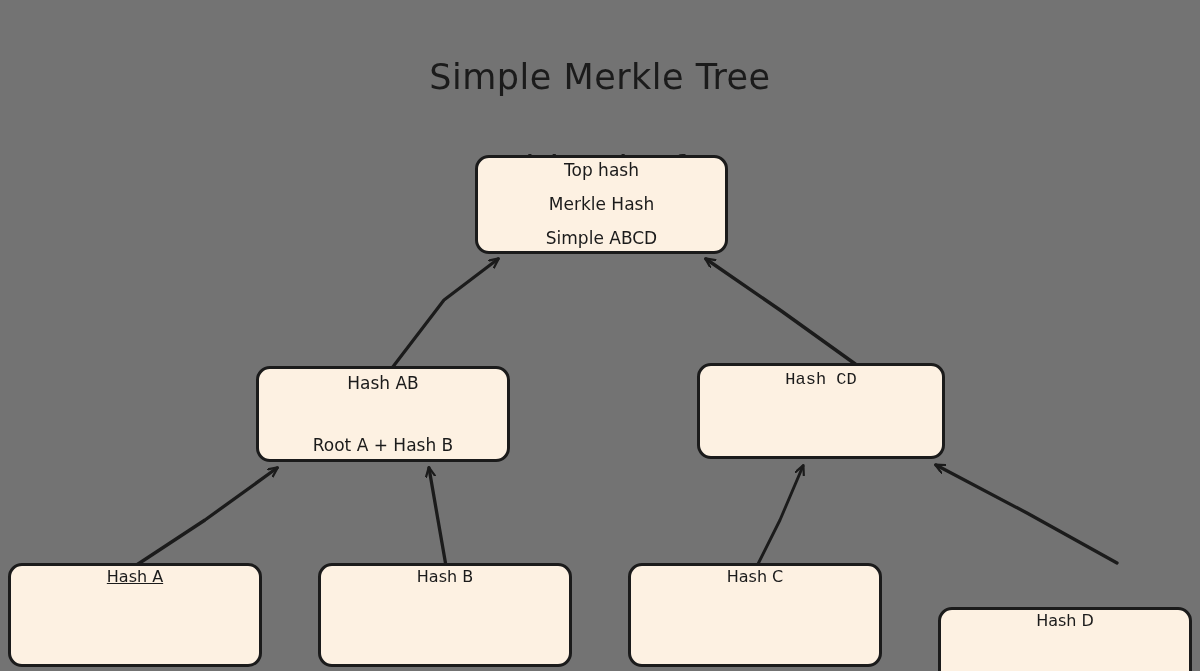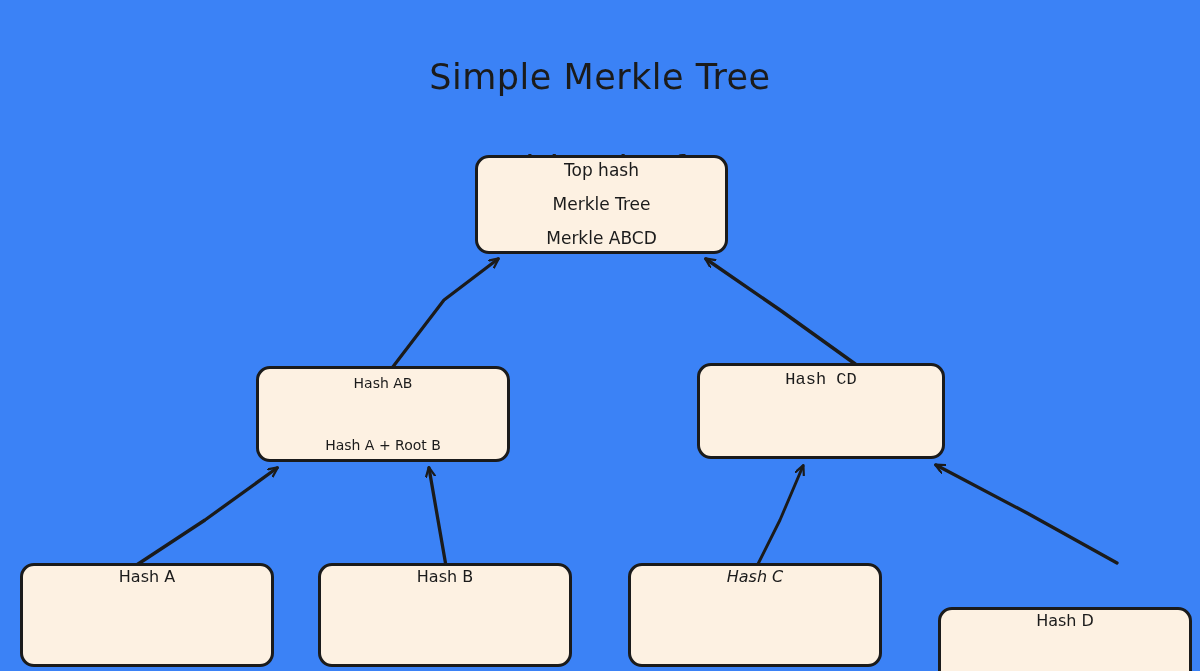--- a/index.html
+++ b/index.html
@@ -7,21 +7,21 @@
     padding: 0;
     background: #ffffff;
   }
   body {
     font-family: "DejaVu Sans", sans-serif;
   }
   #canvas {
     position: relative;
     width: 1200px;
     height: 671px;
-    background: #3b82f6;
+    background: #737373;
     overflow: hidden;
   }
   #edges {
     position: absolute;
     left: 0;
     top: 0;
     width: 1200px;
     height: 671px;
     pointer-events: none;
   }
@@ -67,43 +67,43 @@
     height: 99px;
     font-size: 17px;
     line-height: 25px;
   }
   
   #node-ab {
     left: 256px;
     top: 366px;
     width: 254px;
     height: 96px;
-    font-size: 14px;
+    font-size: 17px;
     line-height: 28px;
   }
   #node-cd {
     left: 697px;
     top: 363px;
     width: 248px;
     height: 96px;
     font-size: 17px;
     line-height: 28px;
     font-family: Liberation Mono, monospace;
   }
   
   .leaf {
     top: 563px;
     width: 254px;
     height: 104px;
     font-size: 16px;
     line-height: 22px;
   }
-  #node-a { left: 20px; }
+  #node-a { left: 8px; text-decoration: underline; }
   #node-b { left: 318px; border-radius: 14px; }
-  #node-c { left: 628px; font-style: italic; }
+  #node-c { left: 628px; }
   #node-d { left: 938px; margin-top: 44px; }
 </style>
 </head>
 <body>
 
 <div id="canvas">
 
   <div class="title">
     <span class="t-line">Simple Merkle Tree</span>
     <span class="t-line">with 4 leafs</span>
@@ -124,27 +124,27 @@
 
     <path d="M 446,566 L 438,520 L 429,468" fill="none" stroke="#1b1b1b" stroke-width="3.3" stroke-linecap="round" stroke-linejoin="round" marker-end="url(#ah)"></path>
 
     <path d="M 757,566 L 780,520 L 803,466" fill="none" stroke="#1b1b1b" stroke-width="2.9" stroke-linecap="round" stroke-linejoin="round" marker-end="url(#ah)"></path>
 
     <path d="M 1117,563 L 1027,513 L 936,465" fill="none" stroke="#1b1b1b" stroke-width="3.3" stroke-linecap="round" stroke-linejoin="round" marker-end="url(#ah)"></path>
   </svg>
 
   <div class="node" id="node-root">
     <span class="line">Top hash</span>
-    <span class="line">Merkle Tree</span>
-    <span class="line">Merkle ABCD</span>
+    <span class="line">Merkle Hash</span>
+    <span class="line">Simple ABCD</span>
   </div>
 
   <div class="node" id="node-ab">
     <span class="line">Hash AB</span>
-    <span class="line">Hash A + Root B</span>
+    <span class="line">Root A + Hash B</span>
   </div>
 
   <div class="node" id="node-cd">
     <span class="line">Hash CD</span>
   </div>
 
   <div class="node leaf" id="node-a">
     <span class="line">Hash A</span>
   </div>
 

